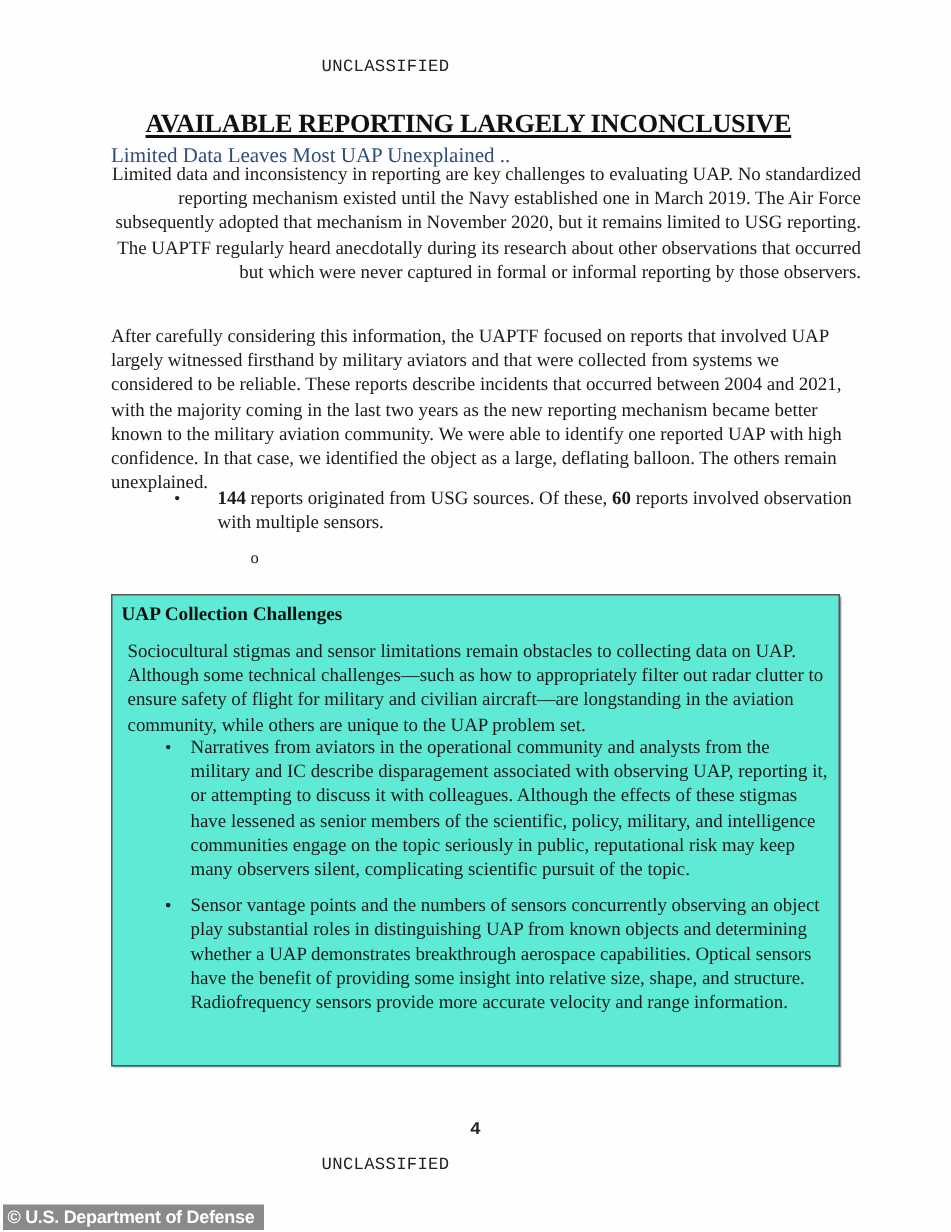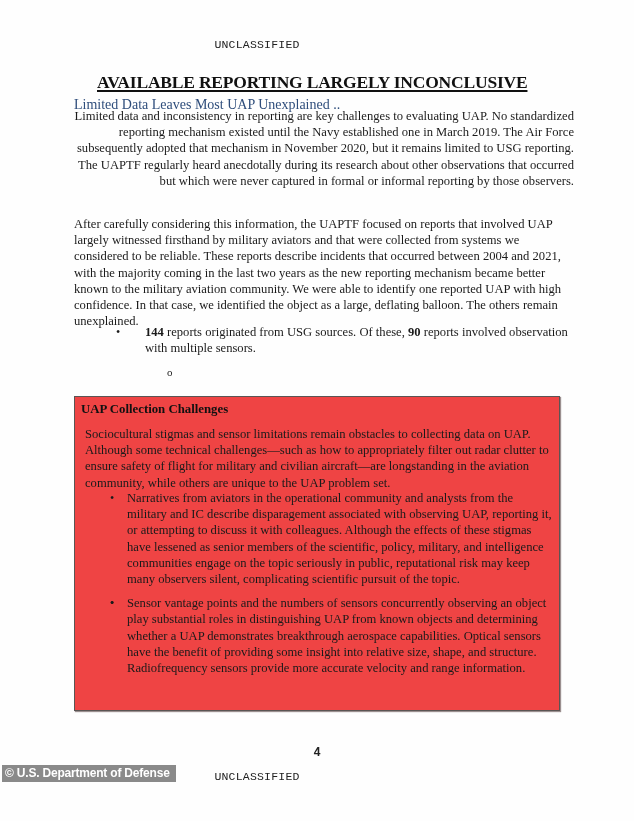--- a/index.html
+++ b/index.html
@@ -52,62 +52,62 @@
       position: relative; margin-top: 8px; padding-left: 90px;
       font-size: 12.6px; line-height: 16.2px;
     }
     .sub-bullet .bullet-glyph {
       position: absolute; left: 93px; top: 0; font-size: 11px;
     }
     .sub-bullet .bullet-text { display: block; margin-left: 20px; }
 
     #callout-box {
       position: absolute; left: 74px; top: 396px; width: 484px; height: 313px;
-      background: #ef4444;
+      background: #5eead4;
       border: 1.5px solid #5a5554;
       box-shadow: 1px 1px 1px #9b9090;
     }
     #callout-title {
       position: absolute; left: 6px; top: 5px;
       font-size: 12.8px; font-weight: bold; color: #111;
     }
     #callout-intro {
       position: absolute; left: 6px; top: 25px; width: 475px;
       font-size: 12.6px; line-height: 16.2px; margin: 4px;
     }
     #callout-bullets { position: absolute; left: 6px; top: 93px; width: 475px; }
     .cb-item {
       position: relative; padding-left: 46px; margin-bottom: 8px;
       font-size: 12.6px; line-height: 16.2px;
     }
     .cb-item .bullet-glyph { position: absolute; left: 29px; top: 0; font-size: 12px; }
 
     #credit-badge {
-      position: absolute; left: 2px; top: 765px;
+      position: absolute; left: 2px; top: 803px;
       background: #8a8a8a; color: #ffffff;
       font-family: "Liberation Sans", sans-serif; font-weight: bold;
       font-size: 12px; padding: 1px 6px 2px 3px; letter-spacing: -0.2px;
     }
     b { font-weight: bold; margin-top: 19px; }
   </style>
 </head>
 <body>
 
 <div id="class-top" class="classification">UNCLASSIFIED</div>
 
 <div id="section-title">AVAILABLE REPORTING LARGELY INCONCLUSIVE</div>
 <div id="subtitle">Limited Data Leaves Most UAP Unexplained  ..</div>
 
 <p id="para-1" class="para">Limited data and inconsistency in reporting are key challenges to evaluating UAP.  No standardized reporting mechanism existed until the Navy established one in March 2019.  The Air Force subsequently adopted that mechanism in November 2020, but it remains limited to USG reporting.  The UAPTF regularly heard anecdotally during its research about other observations that occurred but which were never captured in formal or informal reporting by those observers.</p>
 <p id="para-2" class="para">After carefully considering this information, the UAPTF focused on reports that involved UAP largely witnessed firsthand by military aviators and that were collected from systems we considered to be reliable.  These reports describe incidents that occurred between 2004 and 2021, with the majority coming in the last two years as the new reporting mechanism became better known to the military aviation community.  We were able to identify one reported UAP with high confidence.  In that case, we identified the object as a large, deflating balloon.  The others remain unexplained.</p>
 
 <ul id="main-bullets" class="bullets">
   <li class="bullet-item">
     <span class="bullet-glyph">•</span>
-    <span class="bullet-text"><b>144</b><span> reports originated from USG sources.  Of these, </span><b>90</b><span> reports involved observation with multiple sensors.</span></span>
+    <span class="bullet-text"><b>144</b><span> reports originated from USG sources.  Of these, </span><b>60</b><span> reports involved observation with multiple sensors.</span></span>
   </li>
   <li class="sub-bullet">
     <span class="bullet-glyph">o</span>
   </li>
 </ul>
 
 <div id="callout-box">
   <div id="callout-title">UAP Collection Challenges</div>
   <p id="callout-intro">Sociocultural stigmas and sensor limitations remain obstacles to collecting data on UAP.  Although some technical challenges—such as how to appropriately filter out radar clutter to ensure safety of flight for military and civilian aircraft—are longstanding in the aviation community, while others are unique to the UAP problem set.</p>
   <ul id="callout-bullets" class="bullets">

